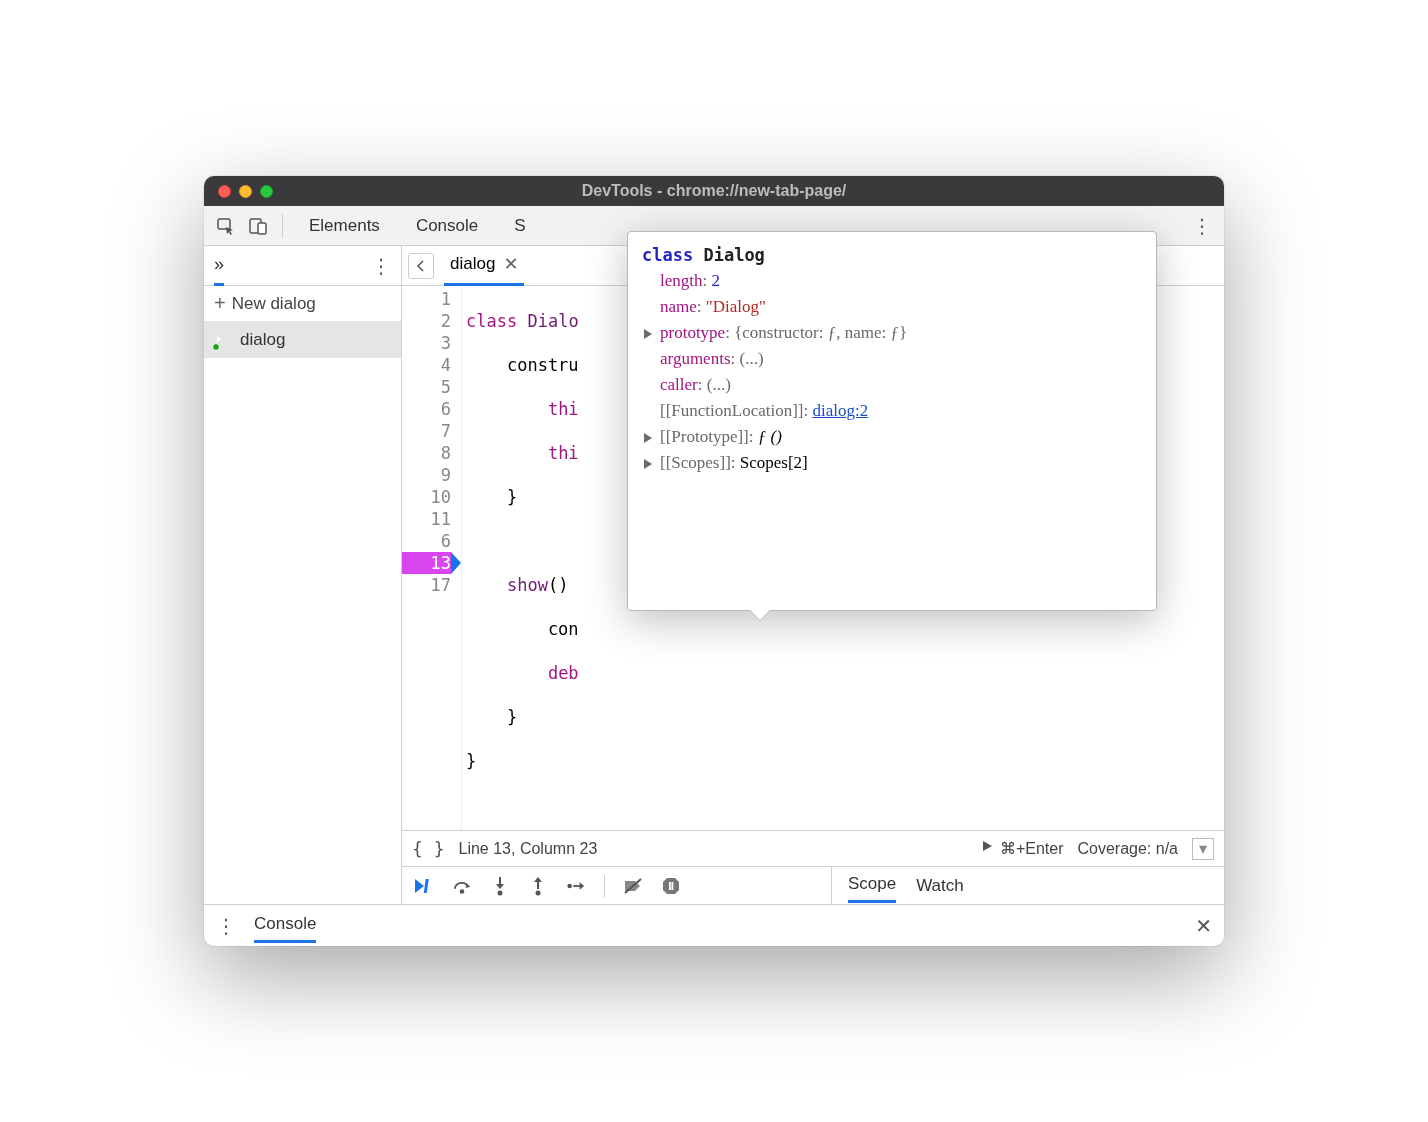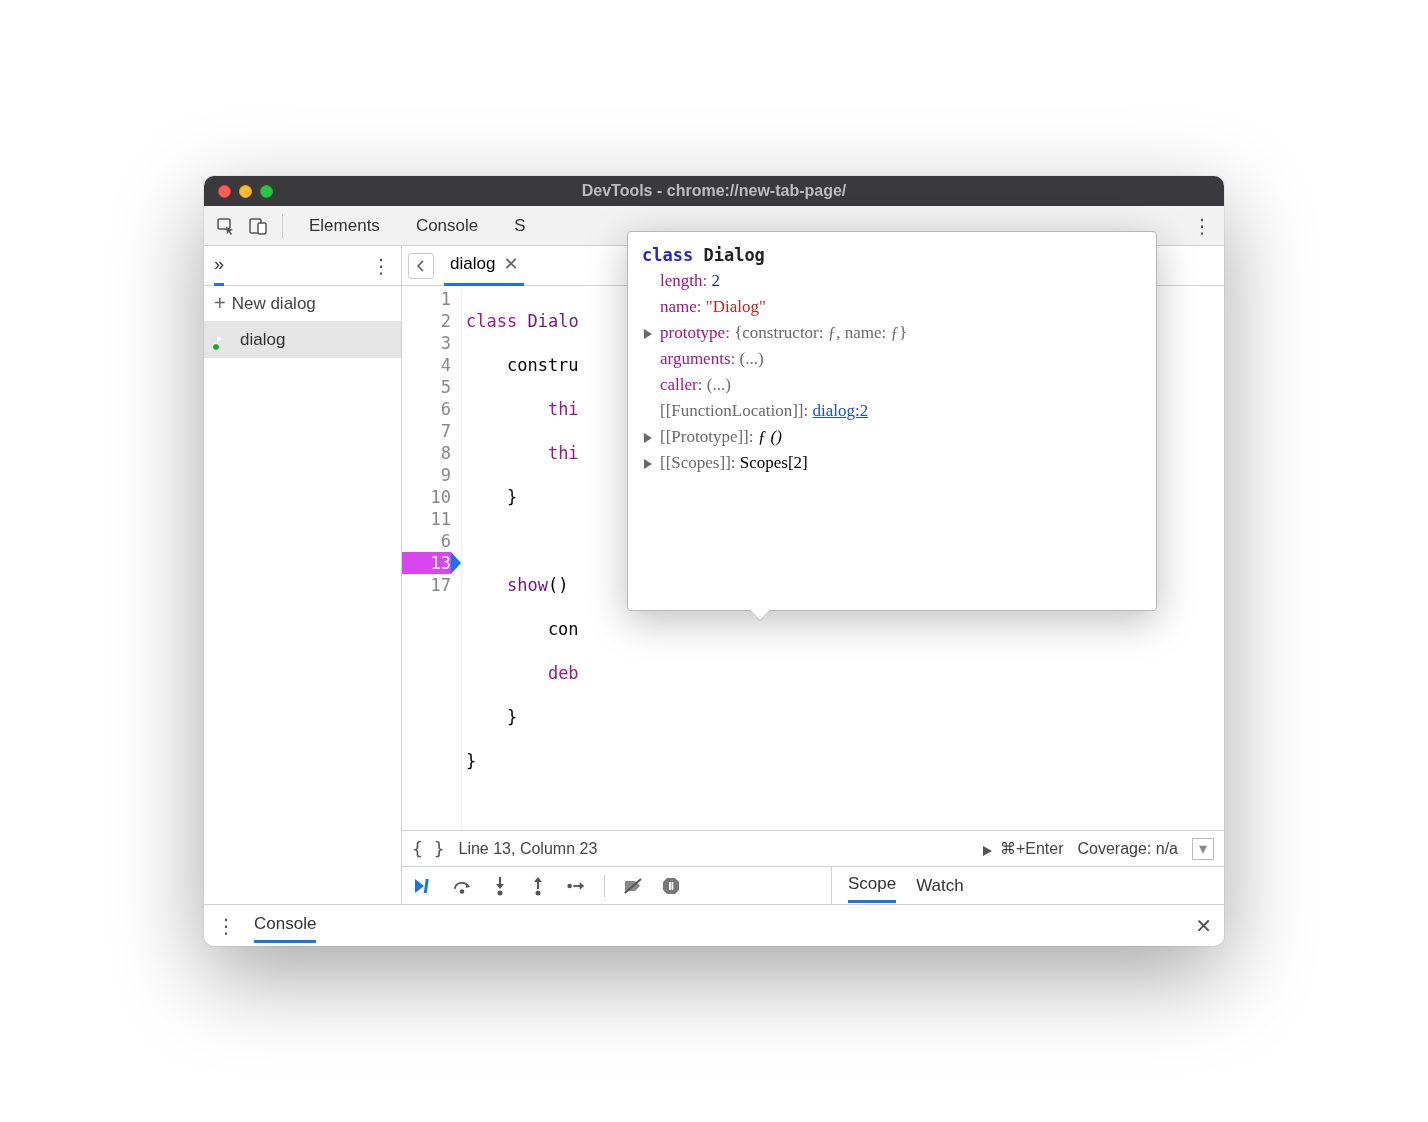--- a/index.html
+++ b/index.html
@@ -354,21 +354,21 @@
 <div class="cl"> </div>
 
 
         </div>
       </div>
 
       <div class="statusbar">
         <span class="curly">{ }</span>
         <span>Line 13, Column 23</span>
         <span class="sp"></span>
-        <span style="display:flex;align-items:flex-end;gap:6px;">
+        <span style="display:flex;align-items:flex-start;gap:6px;">
           <svg width="14" height="14" viewBox="0 0 14 14">
               <path d="M3 2 L12 7 L3 12 Z" fill="#555"></path>
             </svg>
           <span>⌘+Enter</span>
         </span>
         <span>Coverage: n/a</span>
         <span style="border:1px solid #bbb;width:22px;height:22px;display:flex;align-items:center;justify-content:center;color:#888;">▾</span>
       </div>
 
       <div class="debugbar">

